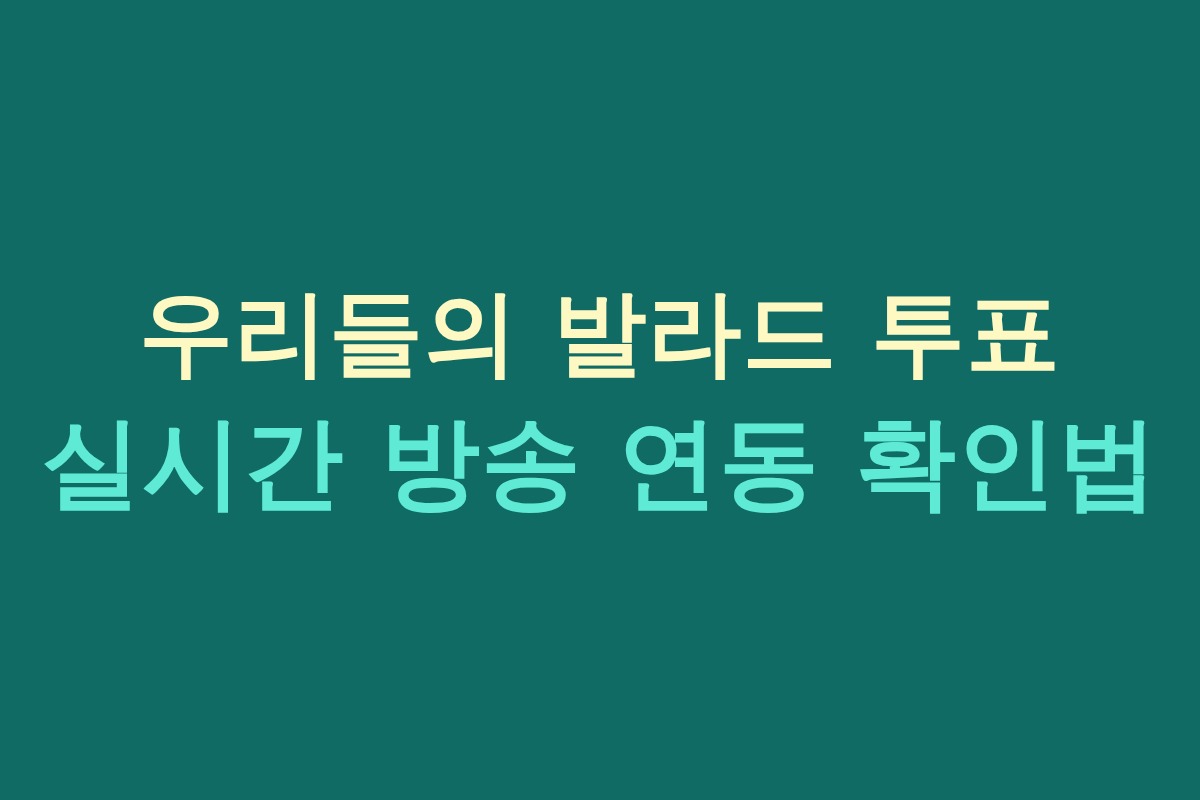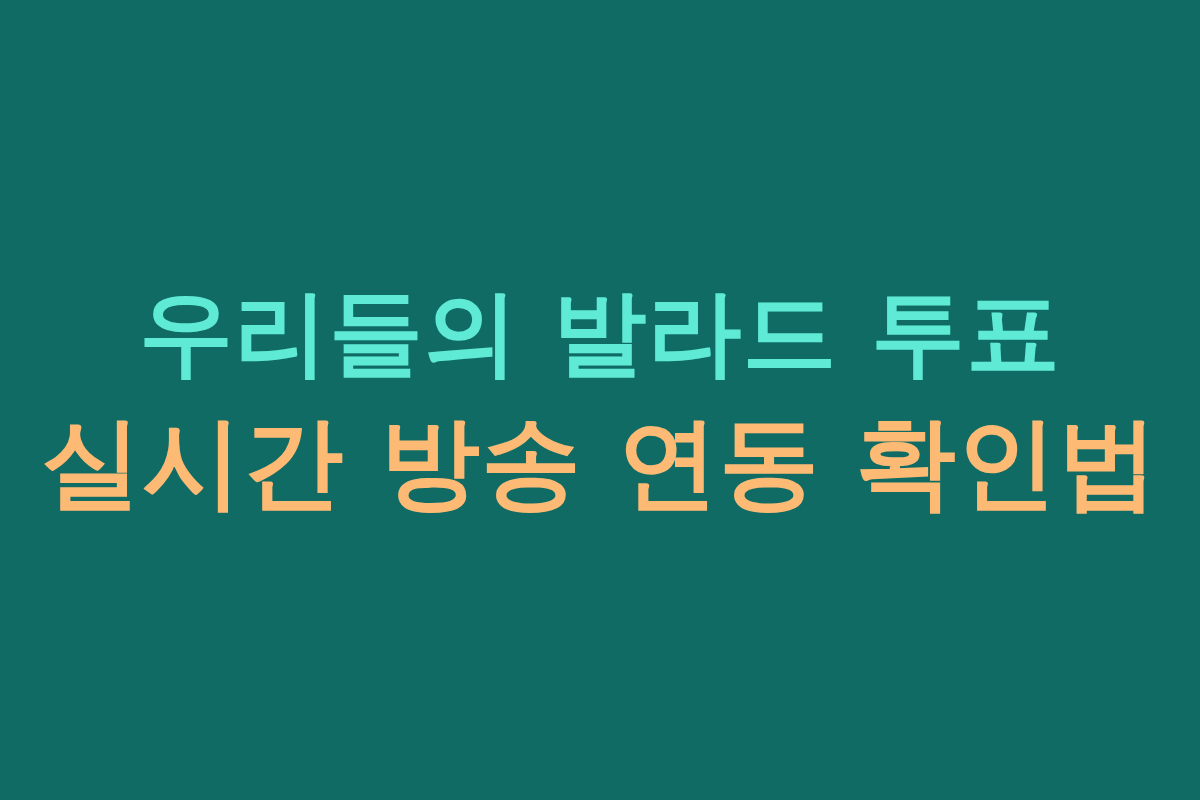--- a/index.html
+++ b/index.html
@@ -60,19 +60,19 @@
     font-size: 100px;
   }
 </style>
 </head>
 <body>
 
 <div id="banner" style="background-color: rgb(16, 107, 100);">
 
   <div id="headline">
 
-    <span class="headline-line line-1" style="color: #5eead4;">우리들의 발라드 투표</span>
+    <span class="headline-line line-1" style="color: #fef9c3;">우리들의 발라드 투표</span>
 
-    <span class="headline-line line-2" style="color: #fdba74;">실시간 방송 연동 확인법</span>
+    <span class="headline-line line-2" style="color: #5eead4;">실시간 방송 연동 확인법</span>
 
   </div>
 
 </div>
 
 </body></html>

